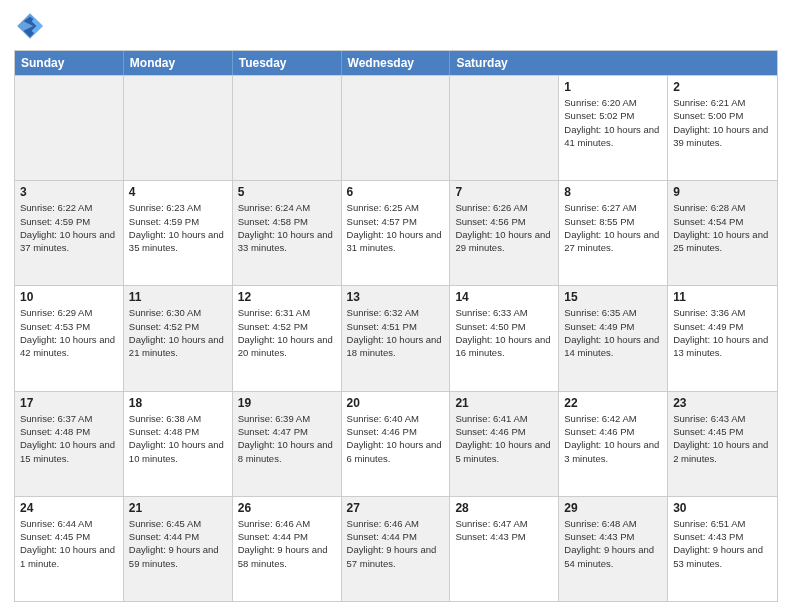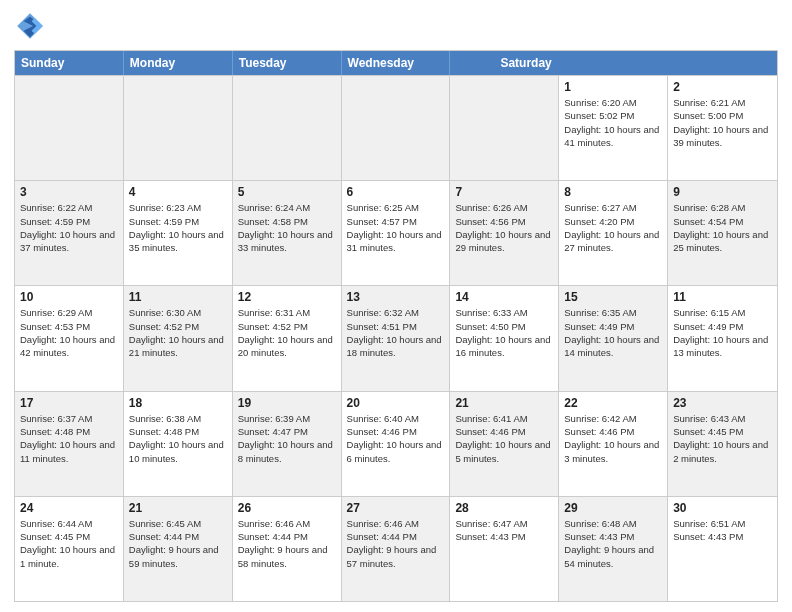--- a/index.html
+++ b/index.html
@@ -65,21 +65,21 @@
       grid-template-columns: repeat(7, 1fr);
       background: #4a7fc1;
     }
     .cal-header-cell {
       color: #fff;
       font-size: 12px;
       font-weight: bold;
       padding: 5px 6px;
       border-right: 1px solid #6a9fd1;
     }
-    .cal-header-cell:last-child { border-right: none; margin-left: 44px; }
+    .cal-header-cell:last-child { border-right: none; }
     .cal-body {
       display: flex;
       flex-direction: column;
       flex: 1;
     }
     .cal-week {
       display: grid;
       grid-template-columns: repeat(7, 1fr);
       flex: 1;
       border-top: 1px solid #ccc;
@@ -185,21 +185,21 @@
           </div>
           <div class="cal-cell shaded">
             <span class="day-num">7</span>
             <p>Sunrise: 6:26 AM</p>
             <p>Sunset: 4:56 PM</p>
             <p>Daylight: 10 hours and 29 minutes.</p>
           </div>
           <div class="cal-cell">
             <span class="day-num">8</span>
             <p>Sunrise: 6:27 AM</p>
-            <p>Sunset: 4:20 PM</p>
+            <p>Sunset: 8:55 PM</p>
             <p>Daylight: 10 hours and 27 minutes.</p>
           </div>
           <div class="cal-cell shaded">
             <span class="day-num">9</span>
             <p>Sunrise: 6:28 AM</p>
             <p>Sunset: 4:54 PM</p>
             <p>Daylight: 10 hours and 25 minutes.</p>
           </div>
         </div>
         <div class="cal-week">
@@ -234,31 +234,31 @@
             <p>Daylight: 10 hours and 16 minutes.</p>
           </div>
           <div class="cal-cell shaded">
             <span class="day-num">15</span>
             <p>Sunrise: 6:35 AM</p>
             <p>Sunset: 4:49 PM</p>
             <p>Daylight: 10 hours and 14 minutes.</p>
           </div>
           <div class="cal-cell">
             <span class="day-num">11</span>
-            <p>Sunrise: 6:15 AM</p>
+            <p>Sunrise: 3:36 AM</p>
             <p>Sunset: 4:49 PM</p>
             <p>Daylight: 10 hours and 13 minutes.</p>
           </div>
         </div>
         <div class="cal-week">
           <div class="cal-cell shaded">
             <span class="day-num">17</span>
             <p>Sunrise: 6:37 AM</p>
             <p>Sunset: 4:48 PM</p>
-            <p>Daylight: 10 hours and 11 minutes.</p>
+            <p>Daylight: 10 hours and 15 minutes.</p>
           </div>
           <div class="cal-cell">
             <span class="day-num">18</span>
             <p>Sunrise: 6:38 AM</p>
             <p>Sunset: 4:48 PM</p>
             <p>Daylight: 10 hours and 10 minutes.</p>
           </div>
           <div class="cal-cell shaded">
             <span class="day-num">19</span>
             <p>Sunrise: 6:39 AM</p>
@@ -323,17 +323,18 @@
           <div class="cal-cell shaded">
             <span class="day-num">29</span>
             <p>Sunrise: 6:48 AM</p>
             <p>Sunset: 4:43 PM</p>
             <p>Daylight: 9 hours and 54 minutes.</p>
           </div>
           <div class="cal-cell">
             <span class="day-num">30</span>
             <p>Sunrise: 6:51 AM</p>
             <p>Sunset: 4:43 PM</p>
+            <p>Daylight: 9 hours and 53 minutes.</p>
           </div>
         </div>
       </div>
   </div>
 </div>
 
 </body></html>

